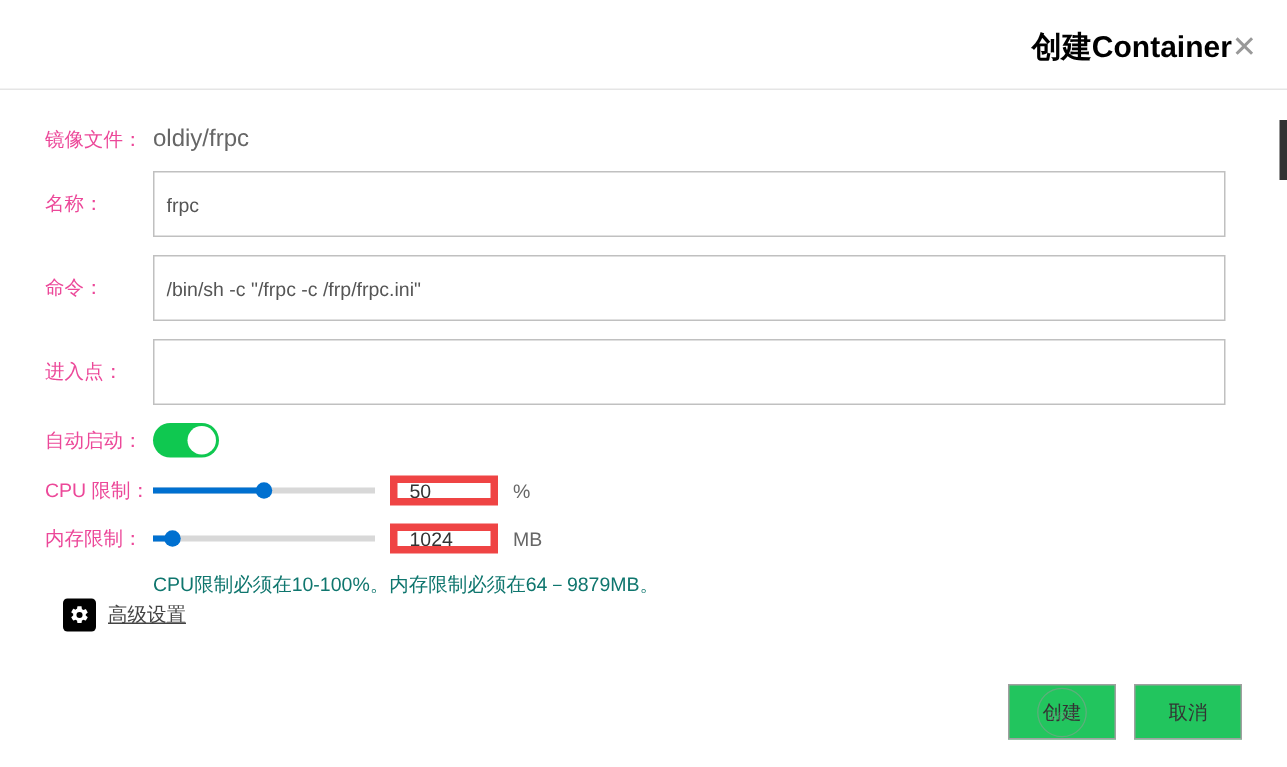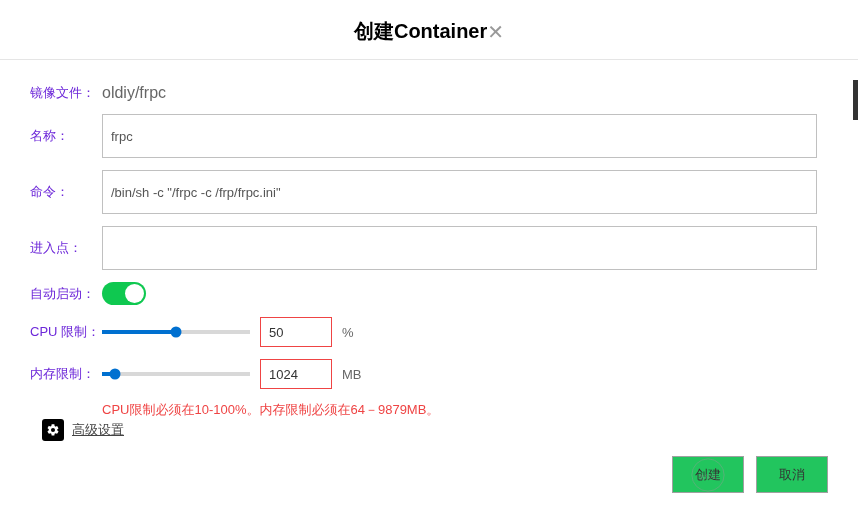--- a/index.html
+++ b/index.html
@@ -10,21 +10,21 @@
       background: #fff;
       width: 858px;
       height: 511px;
       position: relative;
       overflow: hidden;
     }
     .header {
       padding: 18px 20px 14px 20px;
       border-bottom: 1px solid #e5e5e5;
       display: flex;
-      justify-content: center;
+      justify-content: flex-end;
       align-items: center;
     }
     .title {
       font-size: 20px;
       font-weight: bold;
       color: #000;
     }
     .close-btn {
       font-size: 20px;
       color: #999;
@@ -34,21 +34,21 @@
     .content {
       padding: 24px 30px 20px 30px;
     }
     .row {
       display: flex;
       align-items: center;
       margin-bottom: 12px;
     }
     .label {
       width: 72px;
-      color: #6d28d9;
+      color: #ec4899;
       font-size: 13px;
       flex-shrink: 0;
     }
     .value-static {
       color: #666;
       font-size: 16px;
     }
     .text-input {
       flex: 1;
       height: 44px;
@@ -104,34 +104,34 @@
       width: 11px;
       height: 11px;
       background: #0070d0;
       border-radius: 50%;
       position: absolute;
       top: 50%;
       transform: translate(-50%, -50%);
     }
     .num-input {
       width: 72px;
-      height: 30px;
-      border: 1px solid #ef4444;
+      height: 20px;
+      border: 5px solid #ef4444;
       padding: 0 8px;
       font-size: 13px;
       font-family: inherit;
       color: #333;
     }
     .unit {
       margin-left: 10px;
       color: #666;
       font-size: 13px;
     }
     .hint {
-      color: #ef4444;
+      color: #0f766e;
       font-size: 13px;
       margin-left: 72px;
       margin-top: 4px;
     }
     .advanced {
       display: flex;
       align-items: center;
       margin-left: 12px;
     }
     .gear-box {

